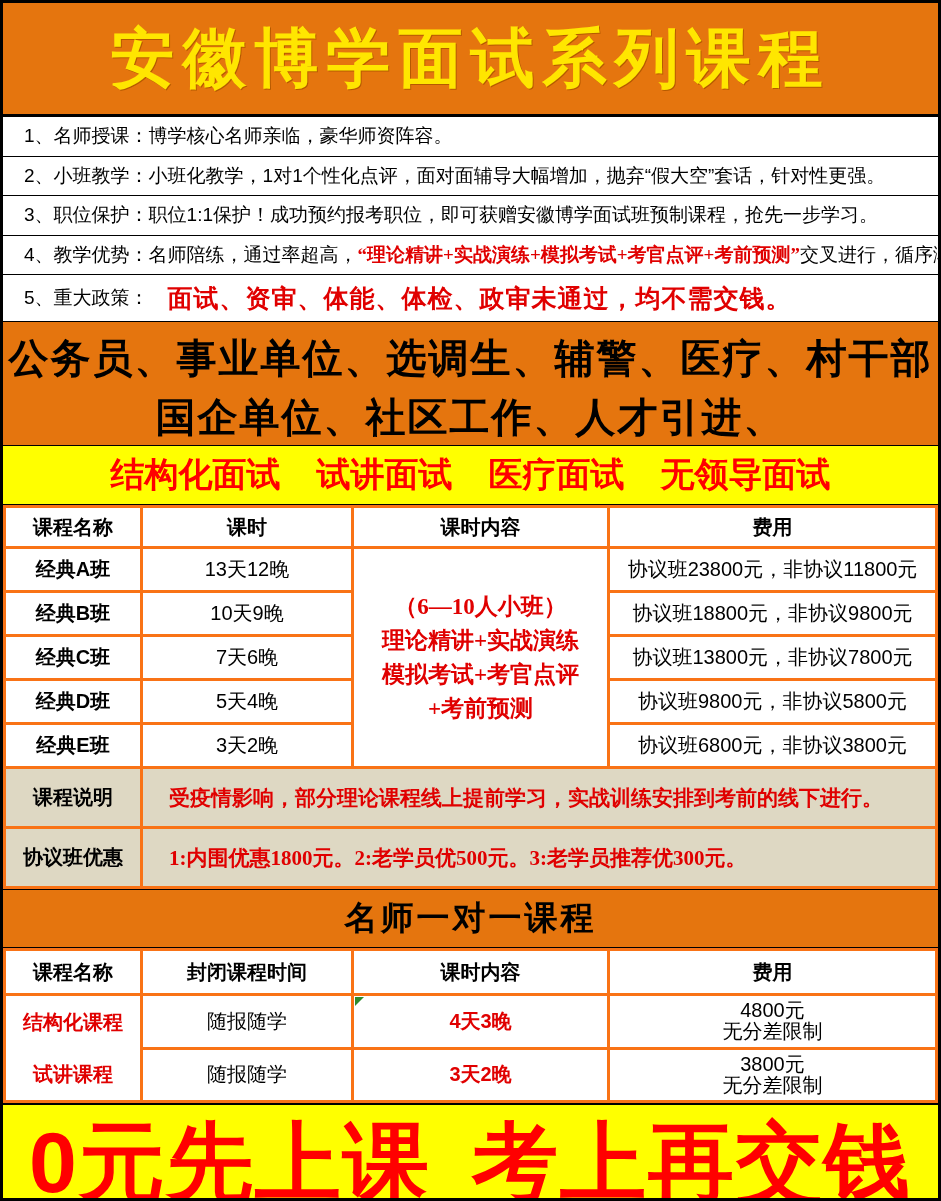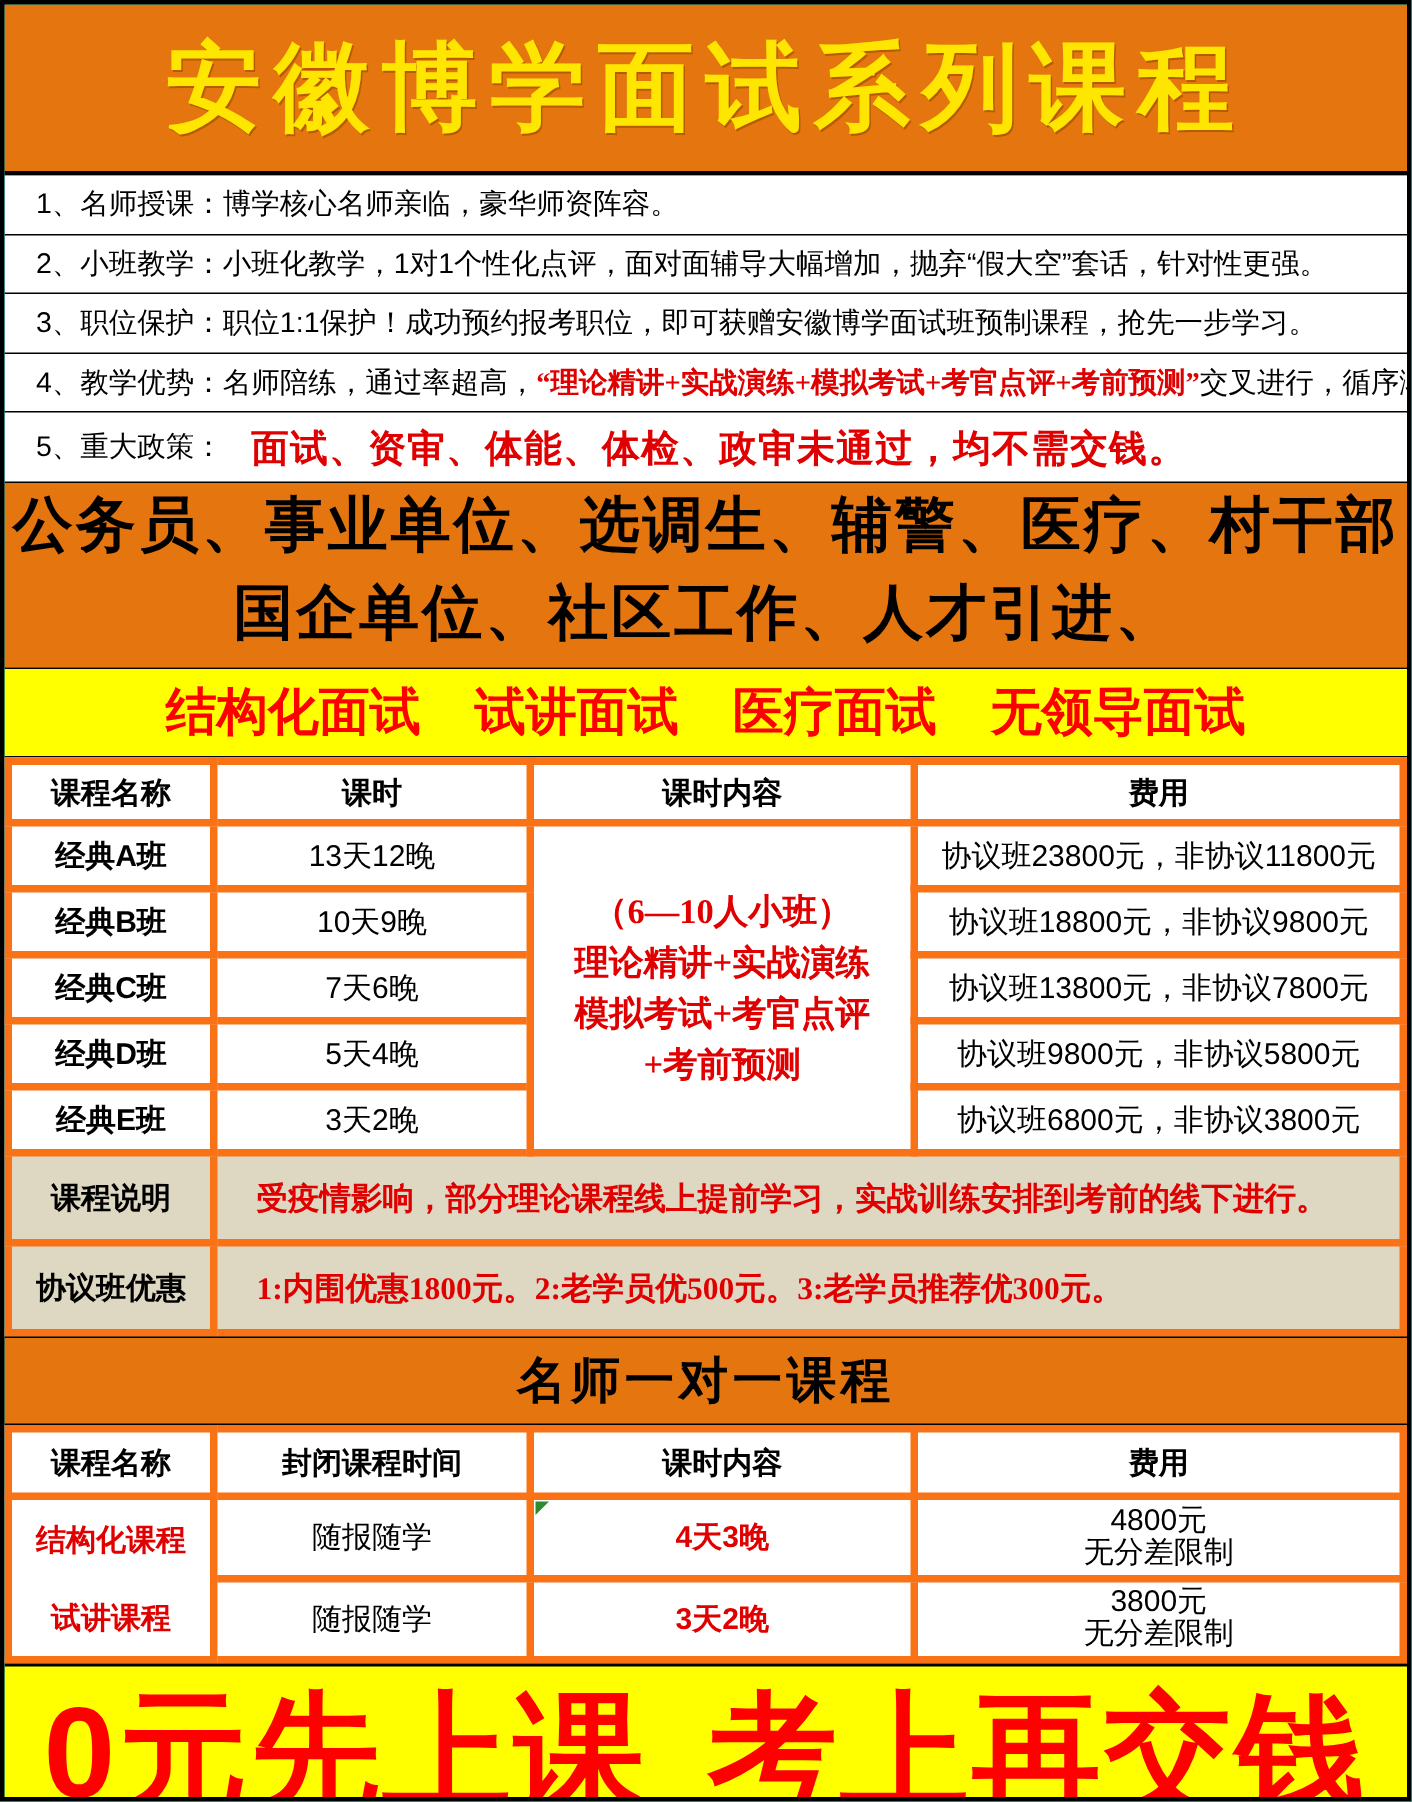--- a/index.html
+++ b/index.html
@@ -1,21 +1,21 @@
 <!DOCTYPE html>
 <html><head>
 <meta charset="utf-8">
 <style>
   * { margin:0; padding:0; box-sizing:border-box; }
   html,body { background:#888; }
   body { width:941px; }
   .page {
     width:941px; height:1201px;
     border:3px solid #000;
-    background:#14b8a6;
+    background:#a21caf;
     font-family:"Liberation Sans", sans-serif;
     display:flex; flex-direction:column;
     overflow:hidden;
   }
 
   
   .banner {
     height:114px; flex:0 0 114px;
     background:#E5750E;
     border-bottom:3px solid #000;
@@ -35,37 +35,37 @@
     display:flex; align-items:center;
     padding-left:21px; font-size:19px; color:#000;
     flex:1 1 auto; white-space:nowrap;
   }
   .feature-row .hl { color:#E00000; font-weight:bold; font-family:"Liberation Serif", serif; }
   .feature-row.policy .hl { font-size:25px; letter-spacing:1px;margin-left:19px; }
 
   
   .audience {
     flex:0 0 123px; background:#E5750E;
-    display:flex; flex-direction:column; align-items:center; justify-content:flex-start;
+    display:flex; flex-direction:column; align-items:center; justify-content:flex-end;
     gap:4px;
   }
   .audience div {
     font-size:40px; font-weight:bold; color:#000; letter-spacing:2px; white-space:nowrap;
   }
 
   
   .type-band {
     flex:0 0 60px; background:#FFFF00; border-top:1px solid #000; border-bottom:1px solid #000;
     display:flex; align-items:center; justify-content:center; gap:36px;
   }
   .type-band span { font-size:34px; font-weight:bold; color:#FF0000; white-space:nowrap; }
 
   
   table { width:100%; border-collapse:collapse; table-layout:fixed; background:#fff; }
-  td { border:5px solid #f97316; text-align:center; vertical-align:middle; color:#000; }
+  td { border:3px solid #f97316; text-align:center; vertical-align:middle; color:#000; }
   .tbl1 { flex:0 0 381px; }
   .tbl2 { flex:0 0 149px; }
   col.c1 { width:137px; } col.c2 { width:211px; } col.c3 { width:256px; } col.c4 { width:auto; }
 
   tr.head td { height:41px; font-size:20px; font-weight:bold; }
   tr.data td { height:44px; font-size:20px; }
   td.cls-name { font-weight:bold; font-size:19px; }
   td.content-cell { vertical-align:middle; }
   .content-lines div {
     color:#E00000; font-weight:bold; font-size:23px;

